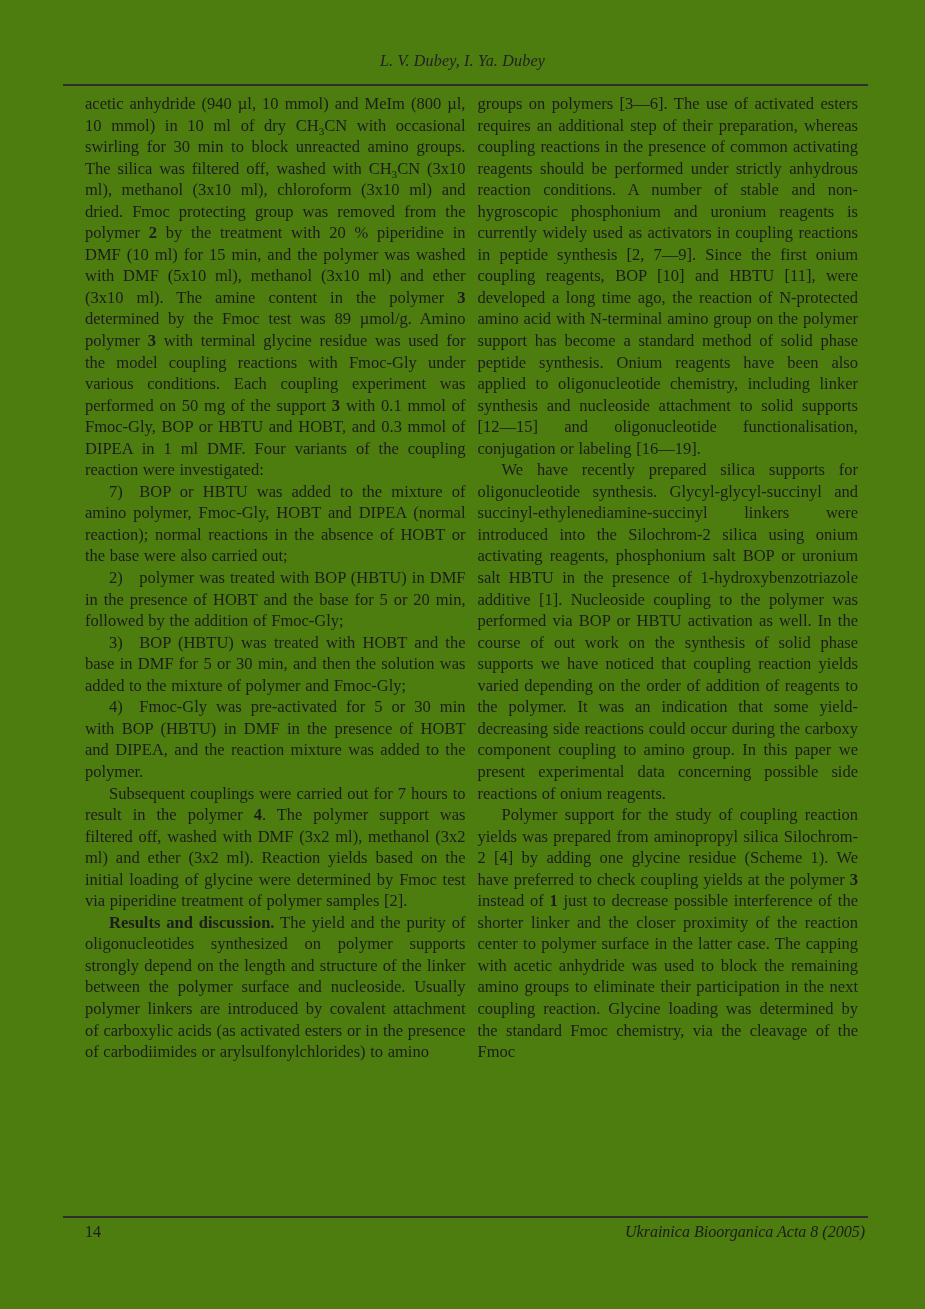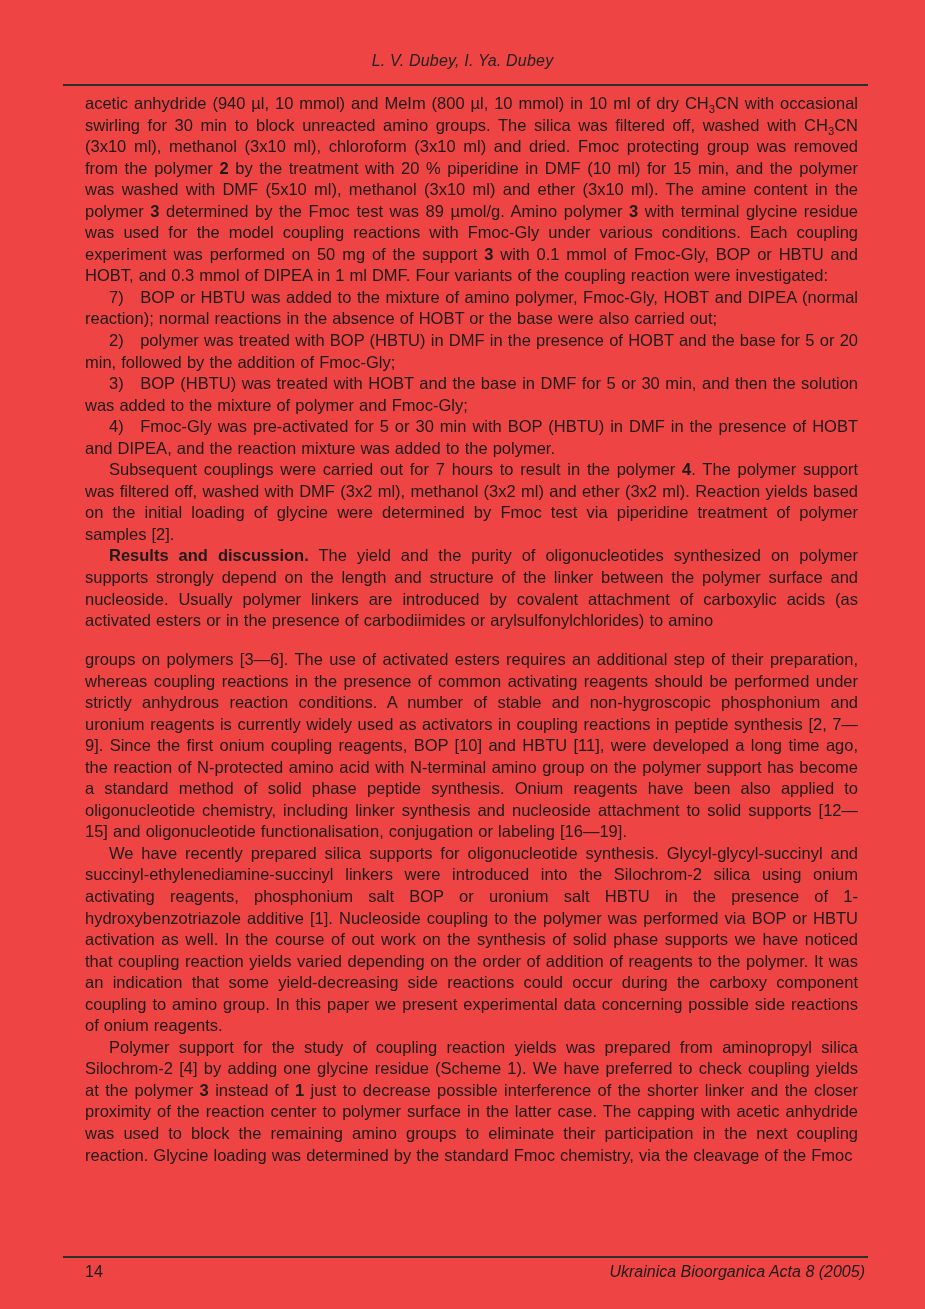--- a/index.html
+++ b/index.html
@@ -1,21 +1,21 @@
 <!DOCTYPE html>
 <html><head>
 <meta charset="utf-8">
 <style>
   html, body { margin: 0; padding: 0; }
   .page {
     width: 925px;
     height: 1309px;
-    background: #ef4444;
+    background: #4d7c0f;
     color: #1c1c1c;
-    font-family: Liberation Sans, sans-serif;
+    font-family: Liberation Serif, serif;
     box-sizing: border-box;
     display: flex;
     flex-direction: column;
     overflow: hidden;
   }
   .page-header { padding-top: 52px; }
   .authors {
     text-align: center;
     font-style: italic;
     font-size: 16px;
@@ -27,34 +27,33 @@
     border: none;
     border-top: 2px solid #2e2e2e;
     margin: 14px 57px 0 63px;
   }
   .body-columns {
     display: flex;
     gap: 12px;
     margin: 7px 67px 11px 85px;
     height: 1100px;
     overflow: hidden;
-    flex-direction: column;
   }
   .col { flex: 1 1 0; min-width: 0; }
   .col p {
     margin: 0;
     text-align: justify;
     font-size: 16.5px;
     line-height: 21.55px;
     word-spacing: 0.5px;
   }
   .indent { text-indent: 24px; }
   .r-b { font-weight: bold; }
   .r-sub { font-size: 0.68em; vertical-align: sub; line-height: 0; }
-  .page-footer { margin-top: auto; padding-bottom: 28px; text-align: right; }
+  .page-footer { margin-top: auto; padding-bottom: 68px; text-align: right; }
   .footer-rule { margin-top: 0; }
   .footer-row {
     display: flex;
     justify-content: space-between;
     align-items: baseline;
     margin: 5px 60px 0 85px;
     font-size: 16px;
   }
   .journal { font-style: italic; }
 </style>

